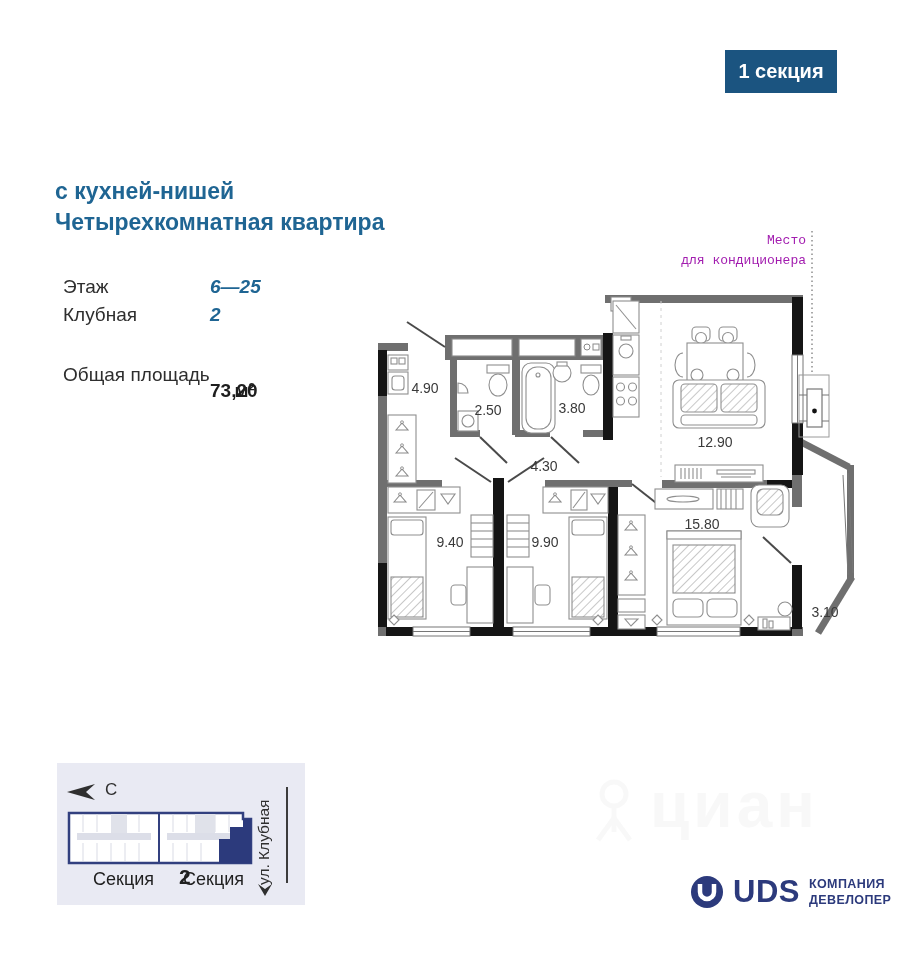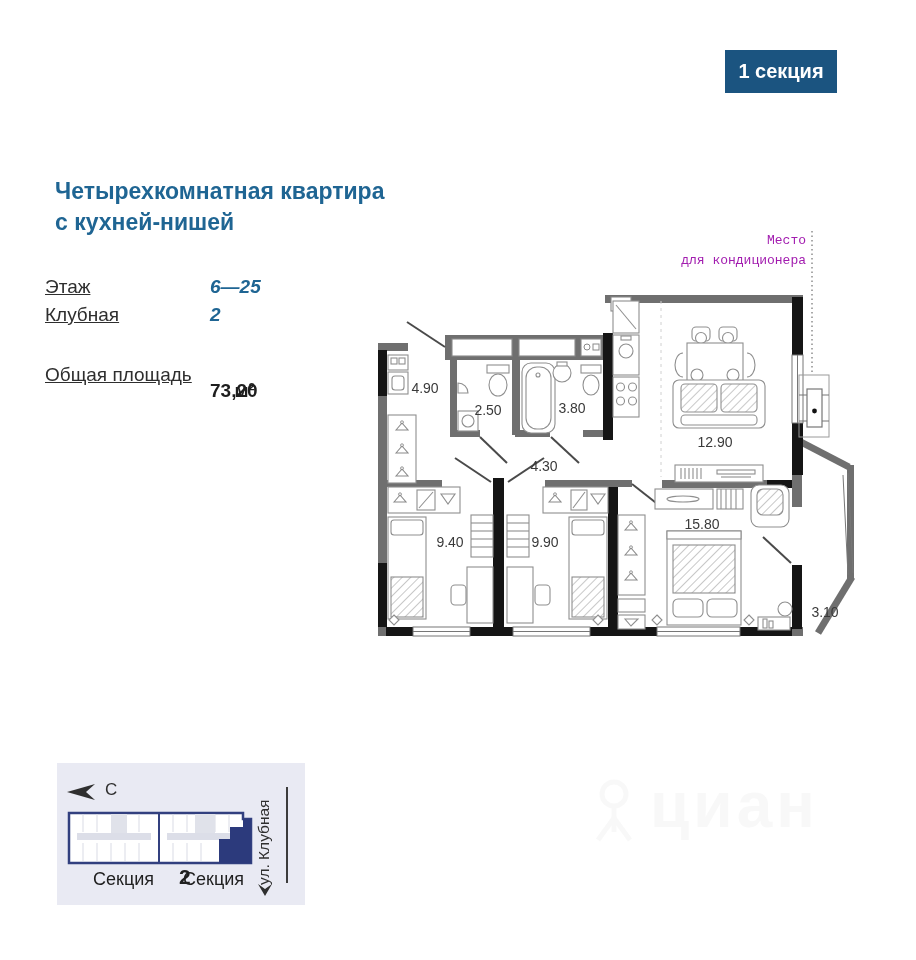--- a/index.html
+++ b/index.html
@@ -7,21 +7,21 @@
         font-family:"Liberation Sans",sans-serif;color:#2e2e2e;}
   .abs{position:absolute;}
 
   
   .logo{left:55px;top:46px;font-size:27px;font-weight:700;color:#1f6593;line-height:1.02;}
   .badge{left:725px;top:50px;width:112px;height:43px;background:#1b5480;color:#fff;
          display:flex;align-items:center;justify-content:center;font-size:20px;font-weight:700;}
 
   
   .title{left:55px;top:176px;font-size:23px;font-weight:700;color:#1f6593;line-height:1.35;}
-  .info-label{left:45px;font-size:19px;color:#2e2e2e;text-decoration:underline;}
+  .info-label{left:63px;font-size:19px;color:#2e2e2e;}
   .info-value{left:210px;font-size:19px;font-weight:700;color:#1f6593;font-style:italic;}
   .row1{top:276px;} .row2{top:304px;} .row3{top:364px;}
   .area-val{left:210px;top:380px;font-size:19px;font-weight:700;color:#1e1e1e;}
   .unit-overlap{margin-left:-23px;font-weight:700;color:#1e1e1e;}
 
   
   .ac-note{right:110px;top:231px;font-size:13px;color:#a21caf;text-align:right;line-height:1.55;font-family:Liberation Mono, monospace;}
 
   
   .plan-svg{left:355px;top:225px;}
@@ -48,22 +48,22 @@
   .dev .co{font-size:12.5px;font-weight:700;color:#2c3a7c;line-height:1.3;letter-spacing:.4px;}
 </style>
 </head>
 <body>
 
 <div class="page">
 
   <div class="abs badge">1 секция</div>
 
   <div class="abs title">
+    <div>с кухней-нишей</div>
     <div>Четырехкомнатная квартира</div>
-    <div>с кухней-нишей</div>
   </div>
   <div class="abs info-label row1">Этаж</div>
   <div class="abs info-value row1">6—25</div>
   <div class="abs info-label row2">Клубная</div>
   <div class="abs info-value row2">2</div>
   <div class="abs info-label row3">Общая площадь</div>
   <div class="abs area-val"><span>73,20</span><span class="unit-overlap">м²</span></div>
 
   <div class="abs ac-note">
     <div>Место</div>
@@ -348,14 +348,25 @@
 
   <div class="abs watermark">
     <svg width="44" height="64" viewBox="0 0 44 64">
       <circle cx="22" cy="16" r="12" fill="none" stroke="#8a8a8a" stroke-width="5"></circle>
       <line x1="22" y1="30" x2="22" y2="54" stroke="#8a8a8a" stroke-width="5"></line>
       <path d="M6,62 L22,40 L38,62" fill="none" stroke="#8a8a8a" stroke-width="5"></path>
     </svg>
     <span class="wm-text">циан</span>
   </div>
 
+  <div class="abs dev">
+    <svg width="34" height="34" viewBox="0 0 34 34">
+      <circle cx="17" cy="17" r="16" fill="#2c3a7c"></circle>
+      <path d="M10,9 v8 a7,7 0 0 0 14,0 v-8" fill="none" stroke="#fff" stroke-width="4.5"></path>
+    </svg>
+    <div class="uds">UDS</div>
+    <div class="co">
+      <div>КОМПАНИЯ</div>
+      <div>ДЕВЕЛОПЕР</div>
+    </div>
+  </div>
 
 </div>
 
 </body></html>

